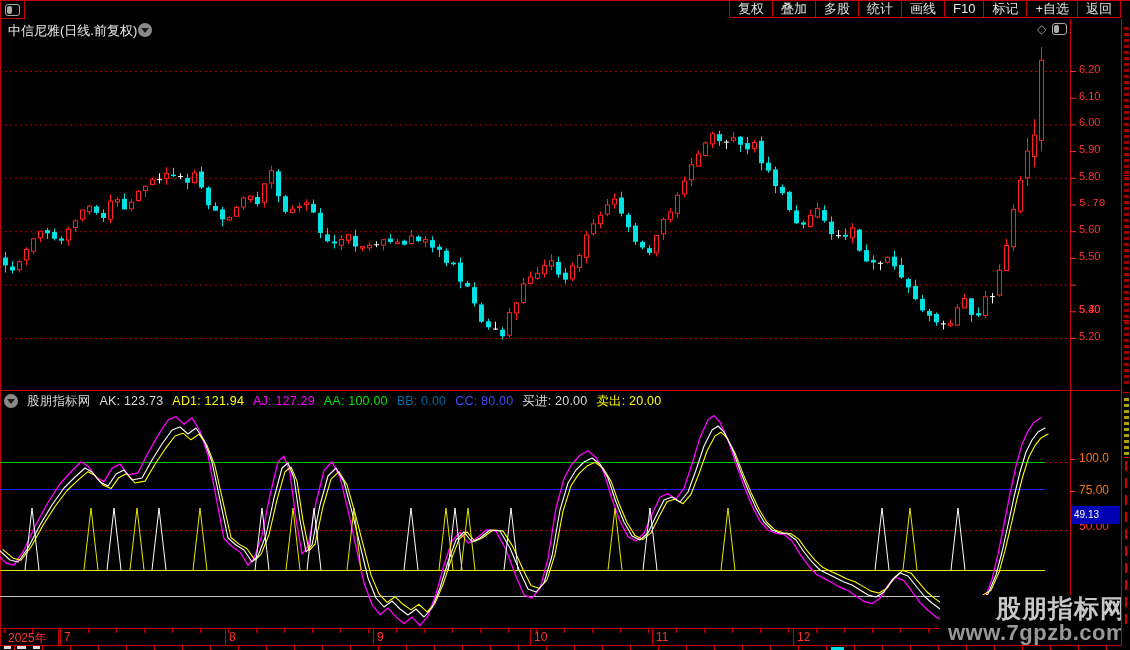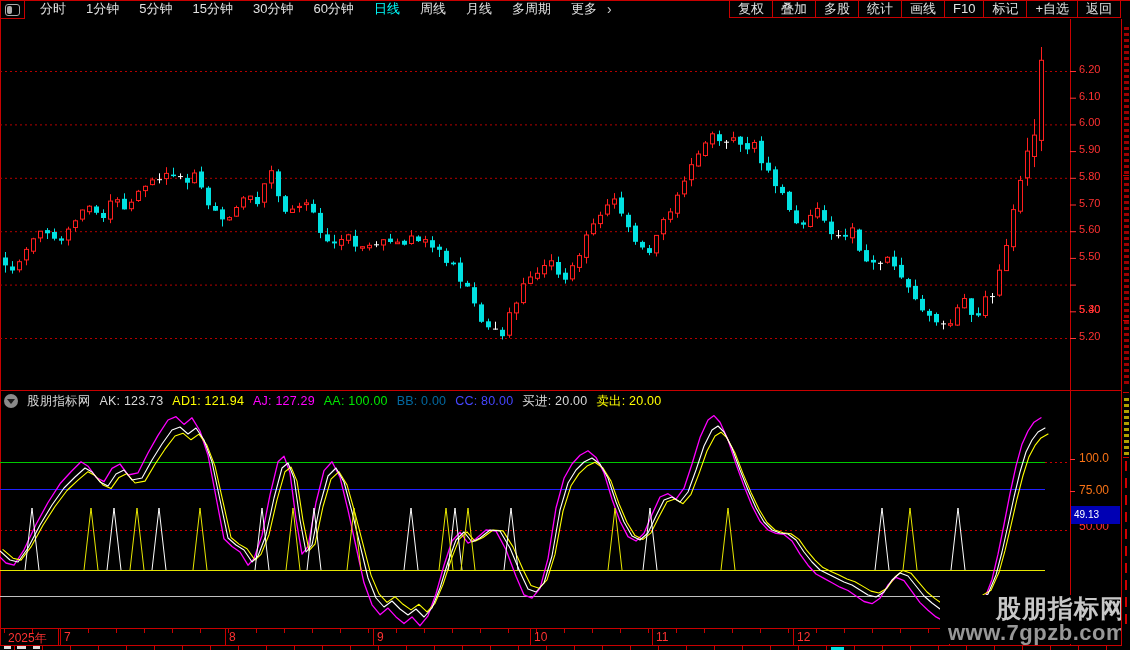--- a/index.html
+++ b/index.html
@@ -503,55 +503,49 @@
       <line x1="793.5" y1="629" x2="793.5" y2="645" stroke="#c80000" stroke-width="1"></line>
       <line x1="949.5" y1="629" x2="949.5" y2="645" stroke="#c80000" stroke-width="1"></line>
     </svg>
 
   <div id="topline"></div>
 
   <div id="topbar">
     <div id="tl-iconbox">
       <div class="panel-glyph"></div>
     </div>
-    <div id="menu-left">
-        <div class="mi">分时</div>
-        <div class="mi">1分钟</div>
-        <div class="mi">5分钟</div>
-        <div class="mi">15分钟</div>
-        <div class="mi">30分钟</div>
-        <div class="mi">60分钟</div>
-        <div class="mi" style="color: rgb(0, 255, 255);">日线</div>
-        <div class="mi">周线</div>
-        <div class="mi">月线</div>
-        <div class="mi">多周期</div>
-        <div class="mi">更多</div>
-        <div class="mi arrow">›</div>
-      </div>
     <div id="menu-right">
         <div class="rmi">复权</div>
         <div class="rmi">叠加</div>
         <div class="rmi">多股</div>
         <div class="rmi">统计</div>
         <div class="rmi">画线</div>
         <div class="rmi">F10</div>
         <div class="rmi">标记</div>
         <div class="rmi">+自选</div>
         <div class="rmi">返回</div>
       </div>
   </div>
 
+  <div id="titlebar">
+    <span id="title">中信尼雅(日线.前复权)</span>
+    <span id="title-chev" class="chev-circle"></span>
+    <div id="corner-icons">
+      <span id="diamond">◇</span>
+      <span class="panel-glyph"></span>
+    </div>
+  </div>
 
   <div id="price-labels">
       <div class="plabel" style="top: 63px;">6.20</div>
       <div class="plabel" style="top: 89.7px;">6.10</div>
       <div class="plabel" style="top: 116.4px;">6.00</div>
       <div class="plabel" style="top: 143.1px;">5.90</div>
       <div class="plabel" style="top: 169.8px;">5.80</div>
-      <div class="plabel" style="top: 196.5px;">5.70</div>
+      <div class="plabel" style="top: 196.5px; font-family: Liberation Mono, monospace;">5.70</div>
       <div class="plabel" style="top: 223.2px;">5.60</div>
       <div class="plabel" style="top: 249.9px;">5.50</div>
       <div class="plabel" style="top: 276.6px; margin-top: 26px;">5.40</div>
       <div class="plabel" style="top: 303.3px;">5.30</div>
       <div class="plabel" style="top: 330px;">5.20</div>
     </div>
 
   <div id="ind-header">
     <span class="chev-circle"></span>
     <span class="fld" style="color:#d8d8d8">股朋指标网</span>

